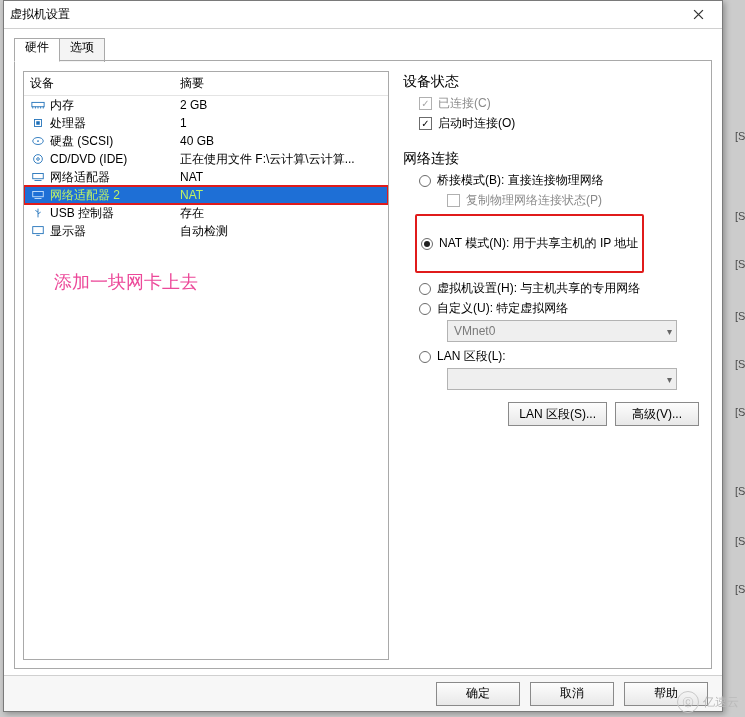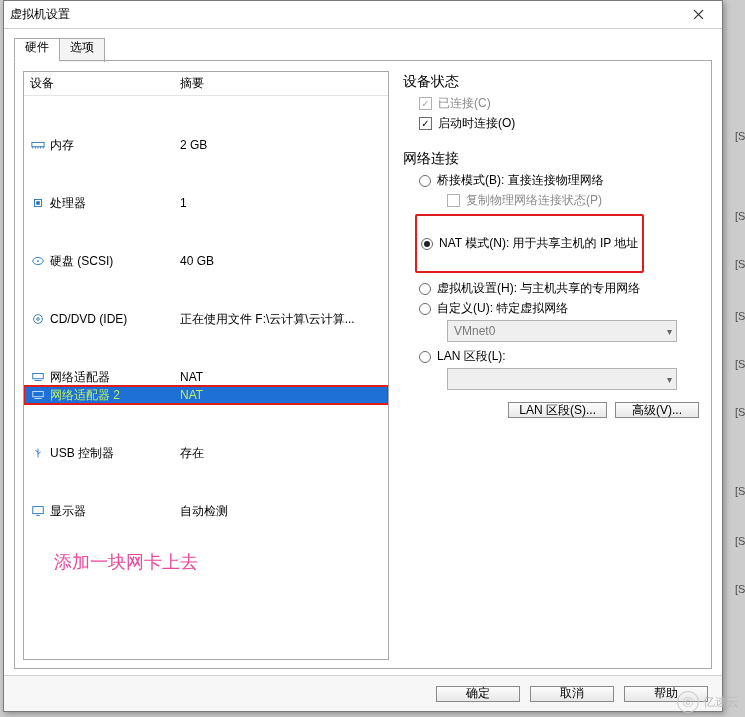--- a/index.html
+++ b/index.html
@@ -16,29 +16,29 @@
   .tab.active { background:#fff; border-bottom:1px solid #fff; z-index:2; }
   .tab.inactive { background:#f4f4f4; }
   .tabborder { position:absolute; left:0; right:0; bottom:0; height:1px; background:#a9a9a9; }
   .panel { border:1px solid #a9a9a9; border-top:none; flex:1; display:flex; flex-direction:row; padding:10px 8px 8px 8px; gap:14px; }
   
   .left { flex:1; display:flex; flex-direction:column; }
   .list { flex:1; border:1px solid #a9a9a9; background:#fff; overflow:hidden; }
   .list-header { display:flex; padding:3px 6px; font-size:12px; border-bottom:1px solid #e4e4e4; background:#fff; }
   .colA { width:150px; }
   .colB { flex:1; }
-  .row { display:flex; padding:1px 6px; align-items:center; height:18px; font-size:12px; position:relative;margin-top:40px; }
+  .row { display:flex; padding:1px 6px; align-items:center; height:18px; font-size:12px; position:relative; }
   .row .icon { width:16px; height:14px; margin-right:4px; display:inline-flex; align-items:center; justify-content:center; color:#1d6fb8; }
   .row .icon svg { width:14px; height:12px; }
   .row .colA { display:flex; align-items:center; }
   .row.selected { background:#1e6fd6; color:#bef264; border:2px solid #e01b1b; margin:-1px; padding:0 5px; height:20px; }
   .row.selected .icon { color:#cfe6ff; }
   .annotation { color:#ec4899; font-size:18px; font-family: "SimSun","宋体",serif; padding:30px 0 0 30px; }
   .btnrow { display:flex; justify-content:center; gap:10px; padding:8px 0 2px 0; }
-  .btn { min-width:84px; height:16px; border:1px solid #8a8a8a; background:linear-gradient(#fdfdfd,#e8e8e8); font-size:12px; display:flex; align-items:center; justify-content:center; padding:0 10px; }
+  .btn { min-width:84px; height:24px; border:1px solid #8a8a8a; background:linear-gradient(#fdfdfd,#e8e8e8); font-size:12px; display:flex; align-items:center; justify-content:center; padding:0 10px; }
   .btn.primary { border:1px solid #2c74c7; box-shadow: inset 0 0 0 1px #6aa8e8; }
   
   .right { width:300px; padding-right:4px; }
   .group-label { font-size:14px; margin:2px 0 4px 0; }
   .indent { padding-left:16px; }
   .chk, .rad { display:flex; align-items:center; gap:6px; font-size:12px; margin:3px 0; }
   .chk .box { width:13px; height:13px; border:1px solid #6b6b6b; display:flex; align-items:center; justify-content:center; background:#fff; }
   .chk.disabled .box { border-color:#b0b0b0; color:#a6a6a6; }
   .chk.disabled { color:#8a8a8a; }
   .check { font-size:10px; line-height:1; }

